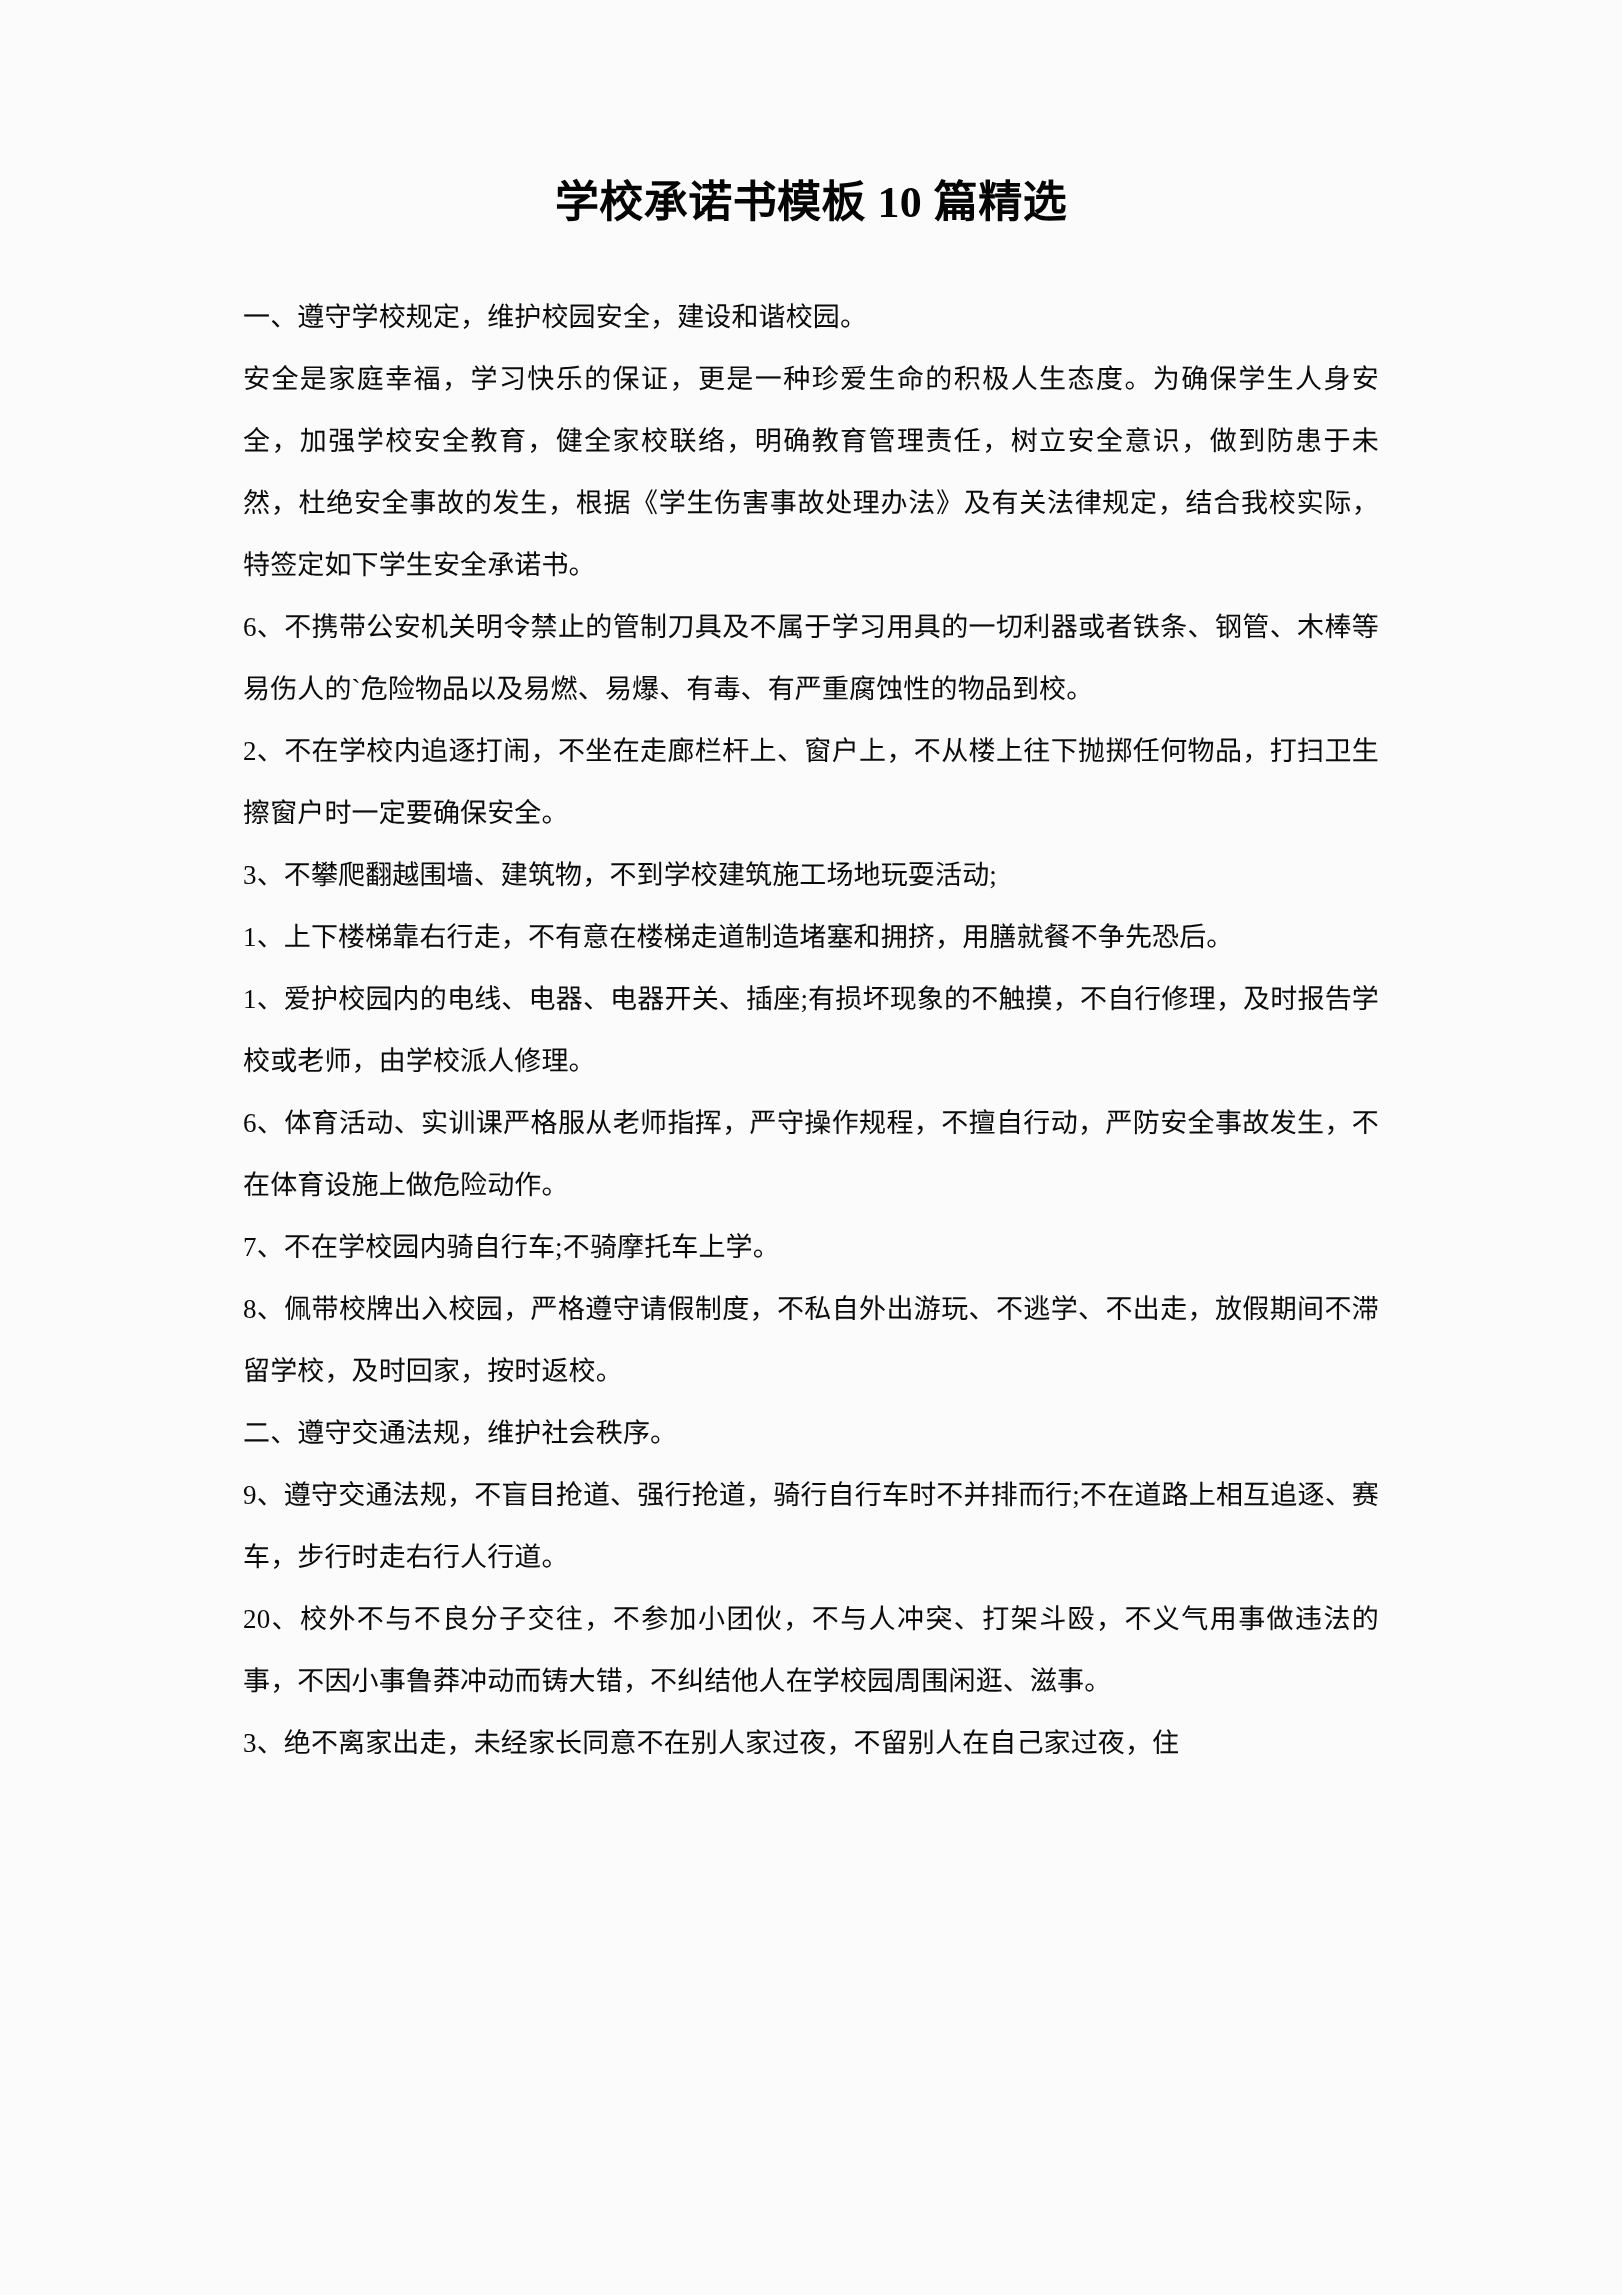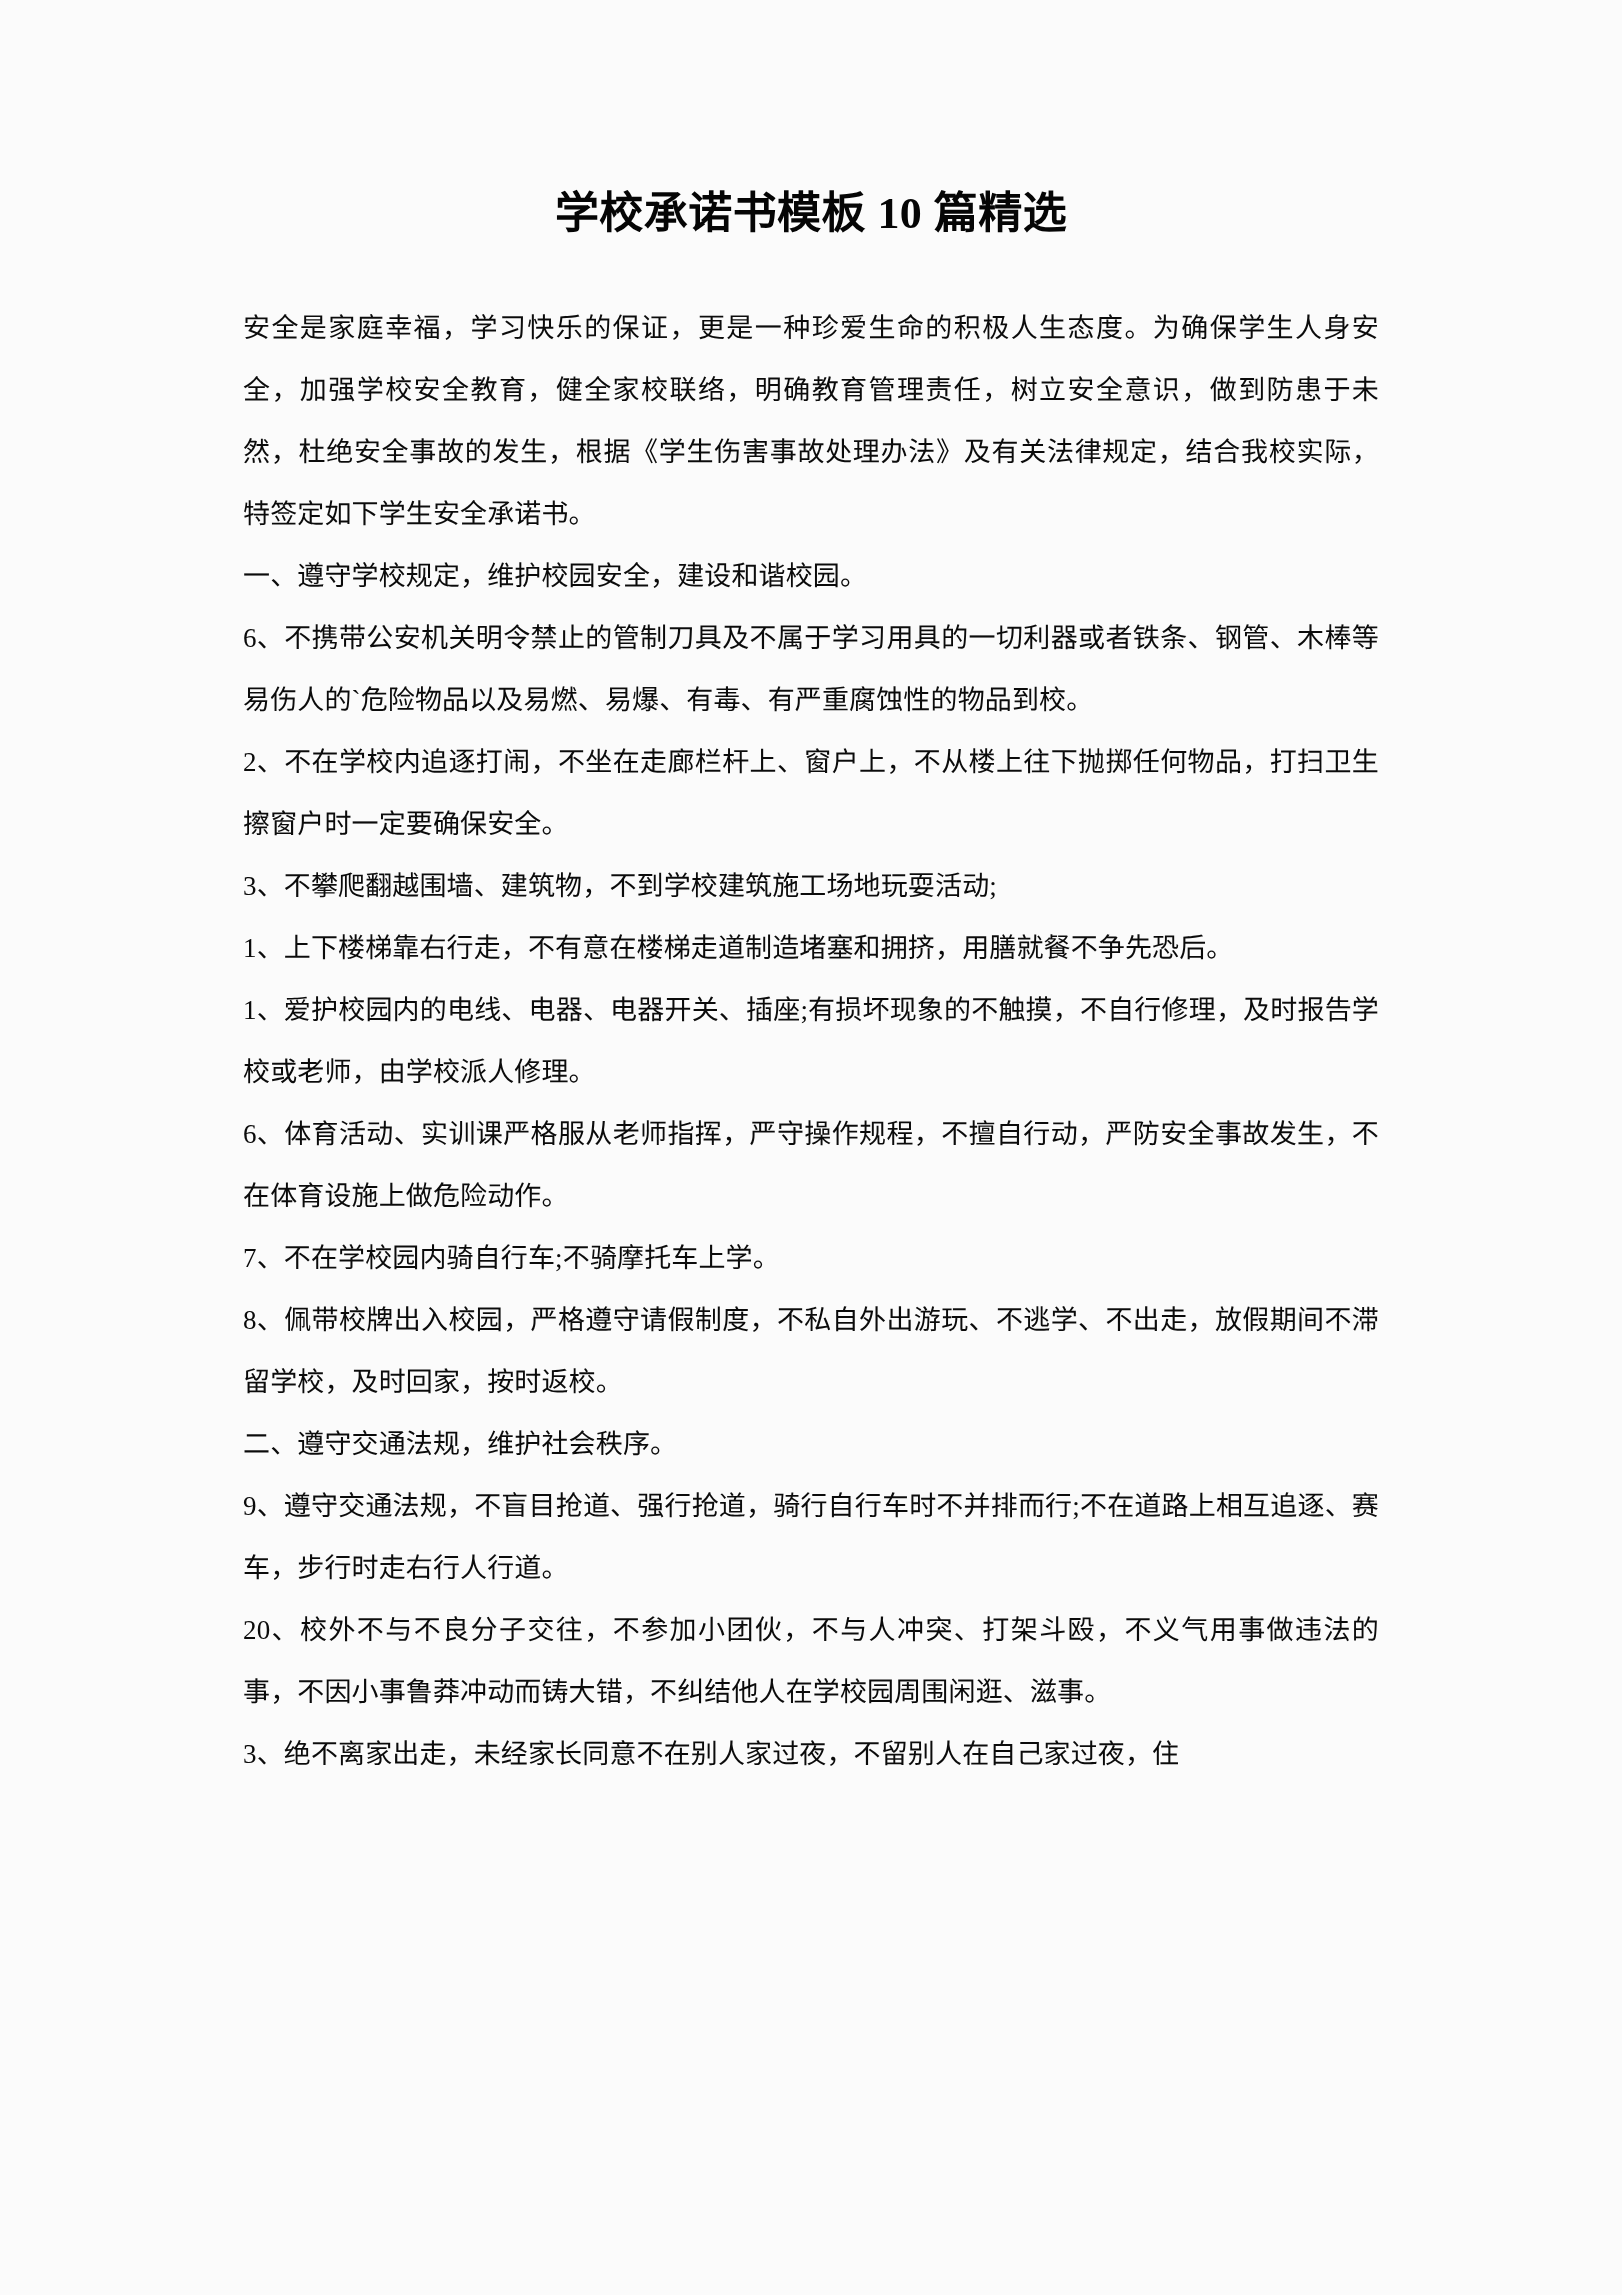--- a/index.html
+++ b/index.html
@@ -26,21 +26,21 @@
   }
 
   .content {
     position: absolute;
     left: 243px;
     top: 0;
     width: 1136px;
   }
 
   .doc-title {
-    margin: 15px;
+    margin: 4px;
     padding: 0;
     text-align: center;
     font-size: 44px;
     font-weight: bold;
     line-height: 1.25;
     letter-spacing: 0.01em;
     padding-top: 171px;
     padding-bottom: 0;
     color: #050505;
     white-space: pre;
@@ -78,23 +78,23 @@
 </head>
 <body>
 
 <div class="page">
   <div class="content">
 
     <h1 class="doc-title">学校承诺书模板 10 篇精选</h1>
 
     <div class="body-block">
 
+      <p class="para section">一、遵守学校规定，维护校园安全，建设和谐校园。</p>
+
       <p class="para intro">安全是家庭幸福，学习快乐的保证，更是一种珍爱生命的积极人生态度。为确保学生人身安全，加强学校安全教育，健全家校联络，明确教育管理责任，树立安全意识，做到防患于未然，杜绝安全事故的发生，根据《学生伤害事故处理办法》及有关法律规定，结合我校实际，特签定如下学生安全承诺书。</p>
-
-      <p class="para section">一、遵守学校规定，维护校园安全，建设和谐校园。</p>
 
       <p class="para item">6、不携带公安机关明令禁止的管制刀具及不属于学习用具的一切利器或者铁条、钢管、木棒等易伤人的`危险物品以及易燃、易爆、有毒、有严重腐蚀性的物品到校。</p>
 
       <p class="para item">2、不在学校内追逐打闹，不坐在走廊栏杆上、窗户上，不从楼上往下抛掷任何物品，打扫卫生擦窗户时一定要确保安全。</p>
 
       <p class="para item">3、不攀爬翻越围墙、建筑物，不到学校建筑施工场地玩耍活动;</p>
 
       <p class="para item">1、上下楼梯靠右行走，不有意在楼梯走道制造堵塞和拥挤，用膳就餐不争先恐后。</p>
 
       <p class="para item">1、爱护校园内的电线、电器、电器开关、插座;有损坏现象的不触摸，不自行修理，及时报告学校或老师，由学校派人修理。</p>

